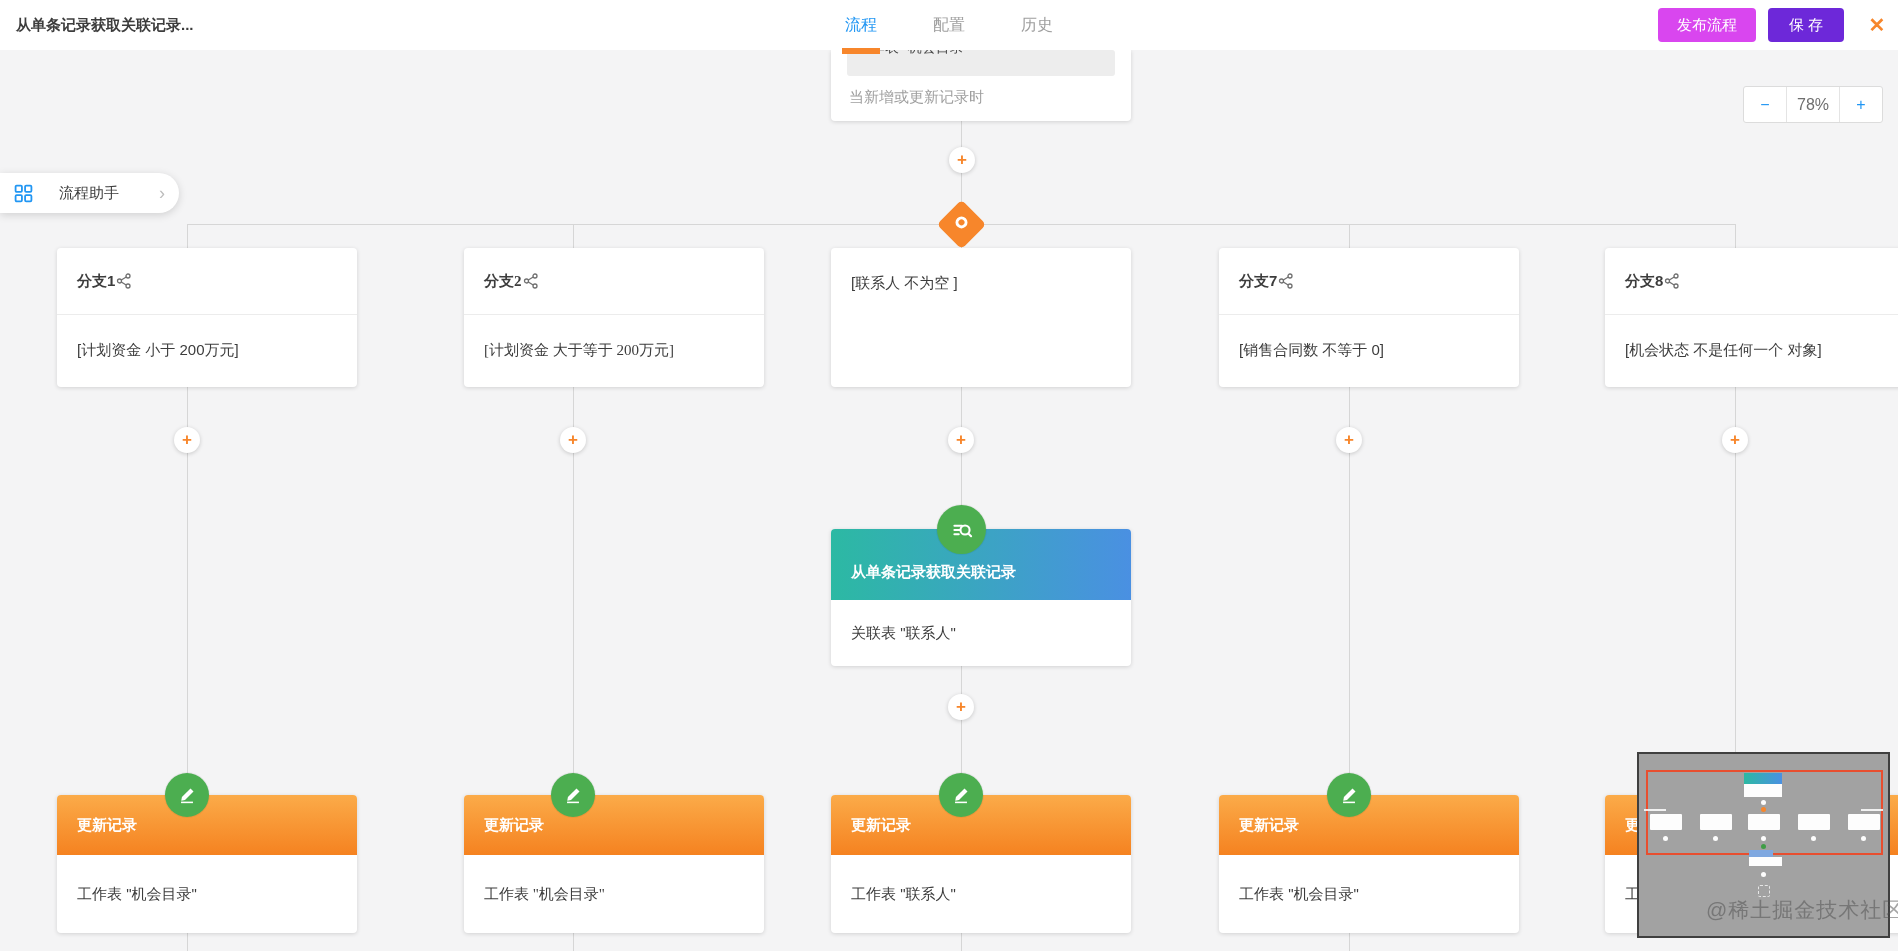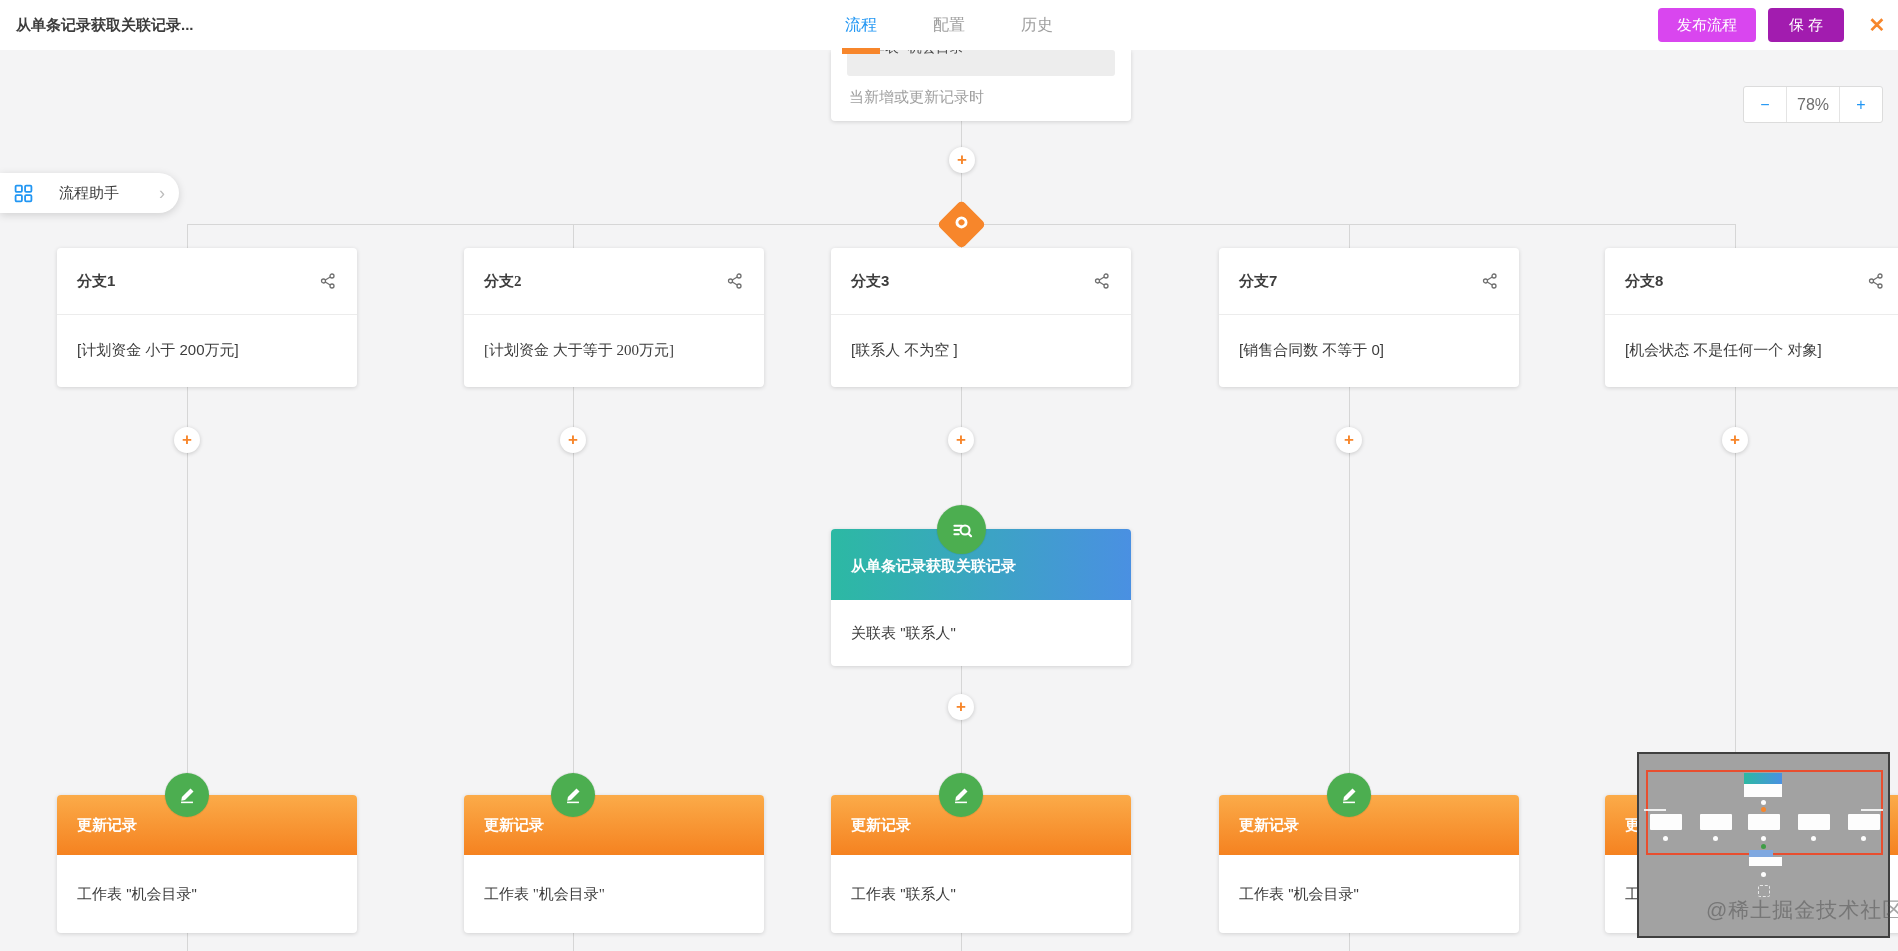--- a/index.html
+++ b/index.html
@@ -8,21 +8,21 @@
 
   
   .header { position:absolute; left:0; top:0; width:1898px; height:50px; background:#fff; z-index:20; }
   .doc-title { position:absolute; left:16px; top:0; height:50px; line-height:50px; font-size:15px; font-weight:bold; color:#3c3c3c; }
   .tabs { position:absolute; left:50%; transform:translateX(-50%); top:0; height:50px; display:flex; gap:56px; align-items:center; font-size:16px; }
   .tab { position:relative; height:50px; line-height:50px; color:#9e9e9e; cursor:pointer; }
   .tab.active { color:#2196f3; }
   .tab.active::after { content:""; position:absolute; left:50%; transform:translateX(-50%); bottom:-4px; width:38px; height:6px; background:#f7862b; }
   .hdr-btn { position:absolute; top:8px; height:34px; border:none; border-radius:4px; color:#fff; font-size:15px; font-family:inherit; cursor:pointer; }
   .btn-publish { left:1658px; width:98px; background:#d946ef; }
-  .btn-save { left:1768px; width:76px; background:#a21caf; }
+  .btn-save { left:1768px; width:76px; background:#6d28d9; }
   .close-x { position:absolute; left:1862px; top:8px; width:30px; height:34px; line-height:34px; text-align:center; color:#f7862b; font-size:20px; font-weight:bold; cursor:pointer; }
 
   
   .zoomctl { position:absolute; left:1743px; top:86px; width:140px; height:37px; background:#fff; border:1px solid #dcdcdc; border-radius:3px; display:flex; z-index:20; }
   .zoomctl .seg { display:flex; align-items:center; justify-content:center; font-size:16px; }
   .z-minus, .z-plus { width:42px; color:#2196f3; cursor:pointer; font-size:19px; }
   .z-level { flex:1; color:#6f6f6f; font-size:15px; border-left:1px solid #e4e4e4; border-right:1px solid #e4e4e4; }
 
   
   .assistant { position:absolute; left:0; top:173px; height:40px; padding:0 14px 0 14px; background:#fff; border-radius:0 20px 20px 0; box-shadow:0 2px 8px rgba(0,0,0,.15); display:flex; align-items:center; gap:26px; z-index:20; cursor:pointer; }
@@ -44,28 +44,28 @@
   .card { position:absolute; width:300px; background:#fff; border-radius:4px; box-shadow:0 1px 4px rgba(0,0,0,.14); z-index:3; cursor:pointer; }
 
   
   .trigger-card { left:831px; top:50px; height:71px; border-radius:0 0 4px 4px; }
   .trigger-chip { margin:0 16px; height:26px; background:#ededed; border-radius:3px; overflow:hidden; padding:0 10px; }
   .trigger-chip span { display:block; margin-top:-11px; font-size:14px; color:#474747; }
   .trigger-desc { padding:12px 18px 0; font-size:15px; color:#9e9e9e; }
 
   
   .branch { top:248px; height:139px; }
-  .branch-head { height:67px; display:flex; align-items:center; justify-content:space-between; padding:0 20px; border-bottom:1px solid #ececec; }
+  .branch-head { height:67px; display:flex; align-items:center; padding:0 20px; border-bottom:1px solid #ececec; }
   .branch-title { font-size:15px; font-weight:bold; color:#3c3c3c; }
   .branch-body { height:71px; display:flex; align-items:center; padding:0 20px; font-size:15px; color:#3c3c3c; }
   .share-icon { width:18px; height:18px; cursor:pointer; }
 
   
   .lookup { left:831px; top:529px; height:137px; }
-  .lookup-head { height:71px; background:linear-gradient(90deg,#2cb9a3,#4a90e2); border-radius:4px 4px 0 0; display:flex; align-items:flex-end; padding:0 20px 24px; color:#fff; font-size:15px; font-weight:bold; }
+  .lookup-head { height:71px; background:linear-gradient(90deg,#2cb9a3,#4a90e2); border-radius:4px 4px 0 0; display:flex; align-items:flex-end; padding:0 20px 18px; color:#fff; font-size:15px; font-weight:bold; }
   .lookup-body { height:66px; display:flex; align-items:center; padding:0 20px; font-size:15px; color:#3c3c3c; }
 
   
   .update { top:795px; height:138px; }
   .update-head { height:60px; background:linear-gradient(180deg,#fbab49,#f58220); border-radius:4px 4px 0 0; display:flex; align-items:center; padding:0 20px; color:#fff; font-size:15px; font-weight:bold; }
   .update-body { height:78px; display:flex; align-items:center; padding:0 20px; font-size:15px; color:#3c3c3c; }
 
   
   .icon-circle { position:absolute; border-radius:50%; background:#4cae50; box-shadow:0 0 0 1px rgba(0,0,0,.05); display:flex; align-items:center; justify-content:center; z-index:5; }
   .icon-lookup { left:937px; top:505px; width:49px; height:49px; }
@@ -153,30 +153,20 @@
           <circle cx="13" cy="4" r="2"></circle>
           <circle cx="4.5" cy="9" r="2"></circle>
           <circle cx="13" cy="14" r="2"></circle>
           <line x1="6.3" y1="8" x2="11.2" y2="5"></line>
           <line x1="6.3" y1="10" x2="11.2" y2="13"></line>
         </svg>
     </div>
     <div class="branch-body">[计划资金 大于等于 200万元]</div>
   </div>
   <div class="card branch c3">
-    <div class="branch-head">
-      <span class="branch-title">分支3</span>
-      <svg class="share-icon" viewBox="0 0 18 18" fill="none" stroke="#6f6f6f" stroke-width="1.3">
-          <circle cx="13" cy="4" r="2"></circle>
-          <circle cx="4.5" cy="9" r="2"></circle>
-          <circle cx="13" cy="14" r="2"></circle>
-          <line x1="6.3" y1="8" x2="11.2" y2="5"></line>
-          <line x1="6.3" y1="10" x2="11.2" y2="13"></line>
-        </svg>
-    </div>
     <div class="branch-body">[联系人 不为空 ]</div>
   </div>
   <div class="card branch c4">
     <div class="branch-head">
       <span class="branch-title">分支7</span>
       <svg class="share-icon" viewBox="0 0 18 18" fill="none" stroke="#6f6f6f" stroke-width="1.3">
           <circle cx="13" cy="4" r="2"></circle>
           <circle cx="4.5" cy="9" r="2"></circle>
           <circle cx="13" cy="14" r="2"></circle>
           <line x1="6.3" y1="8" x2="11.2" y2="5"></line>

